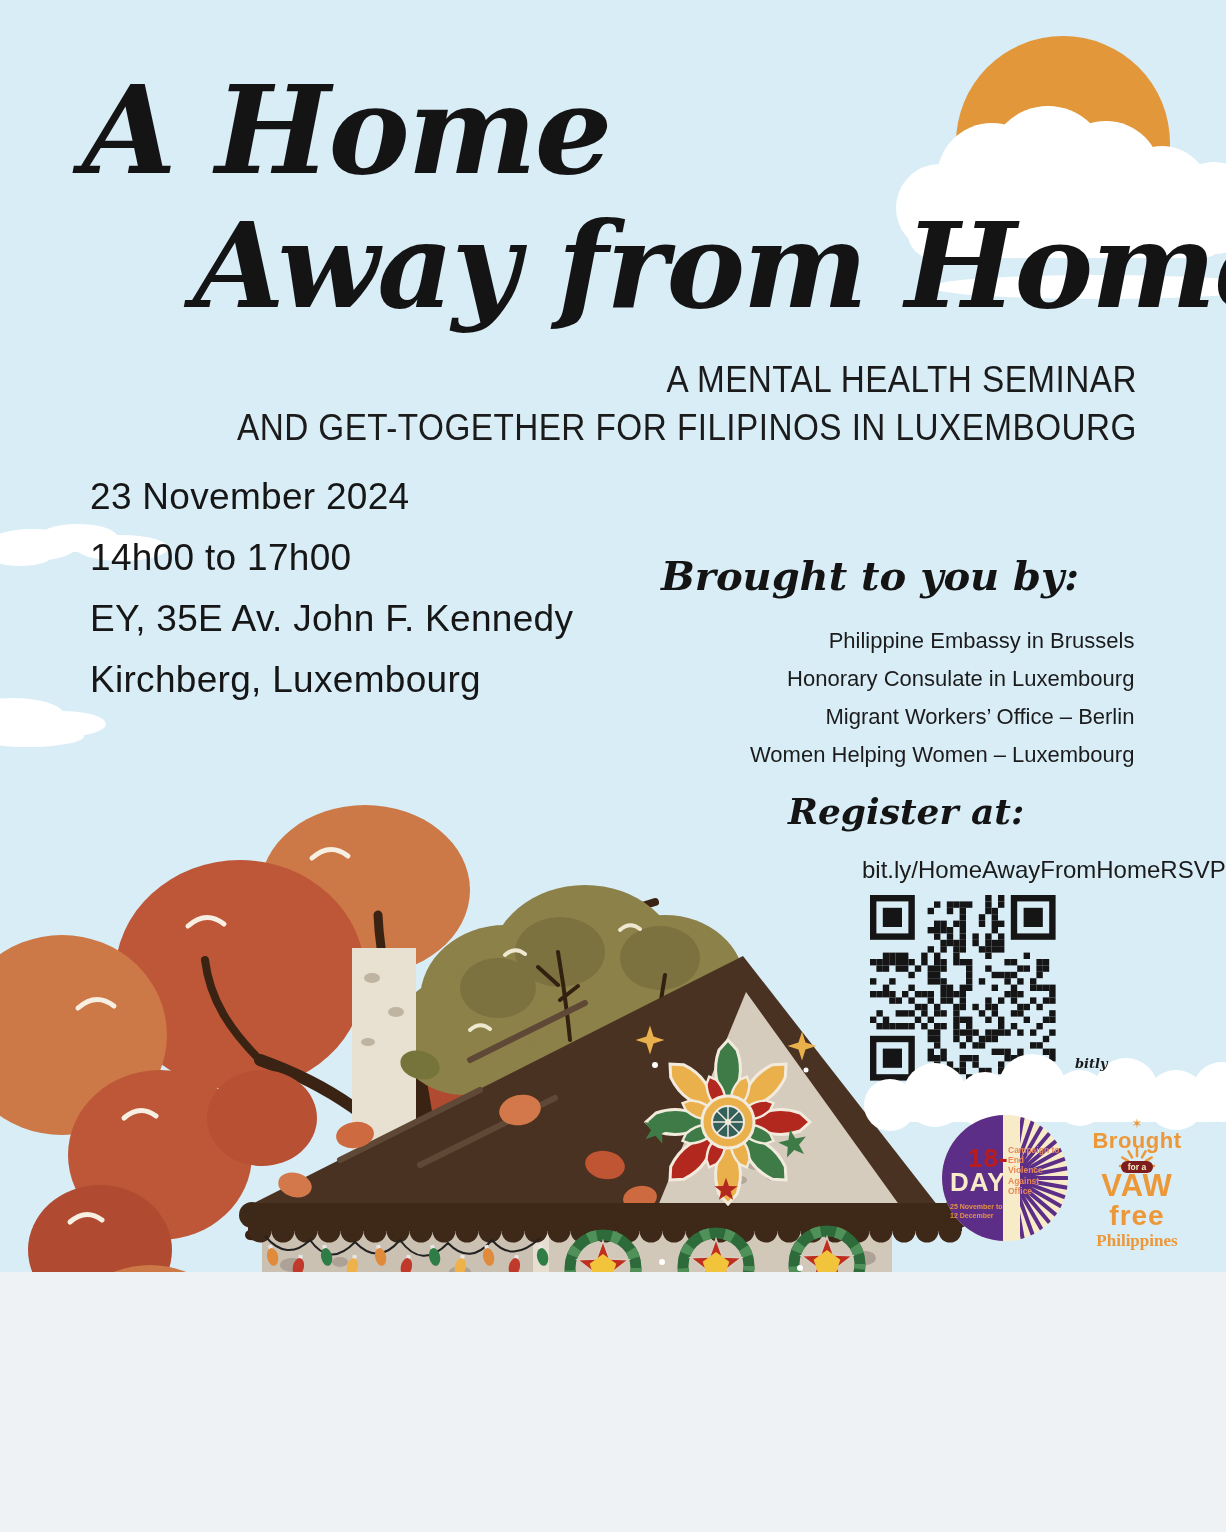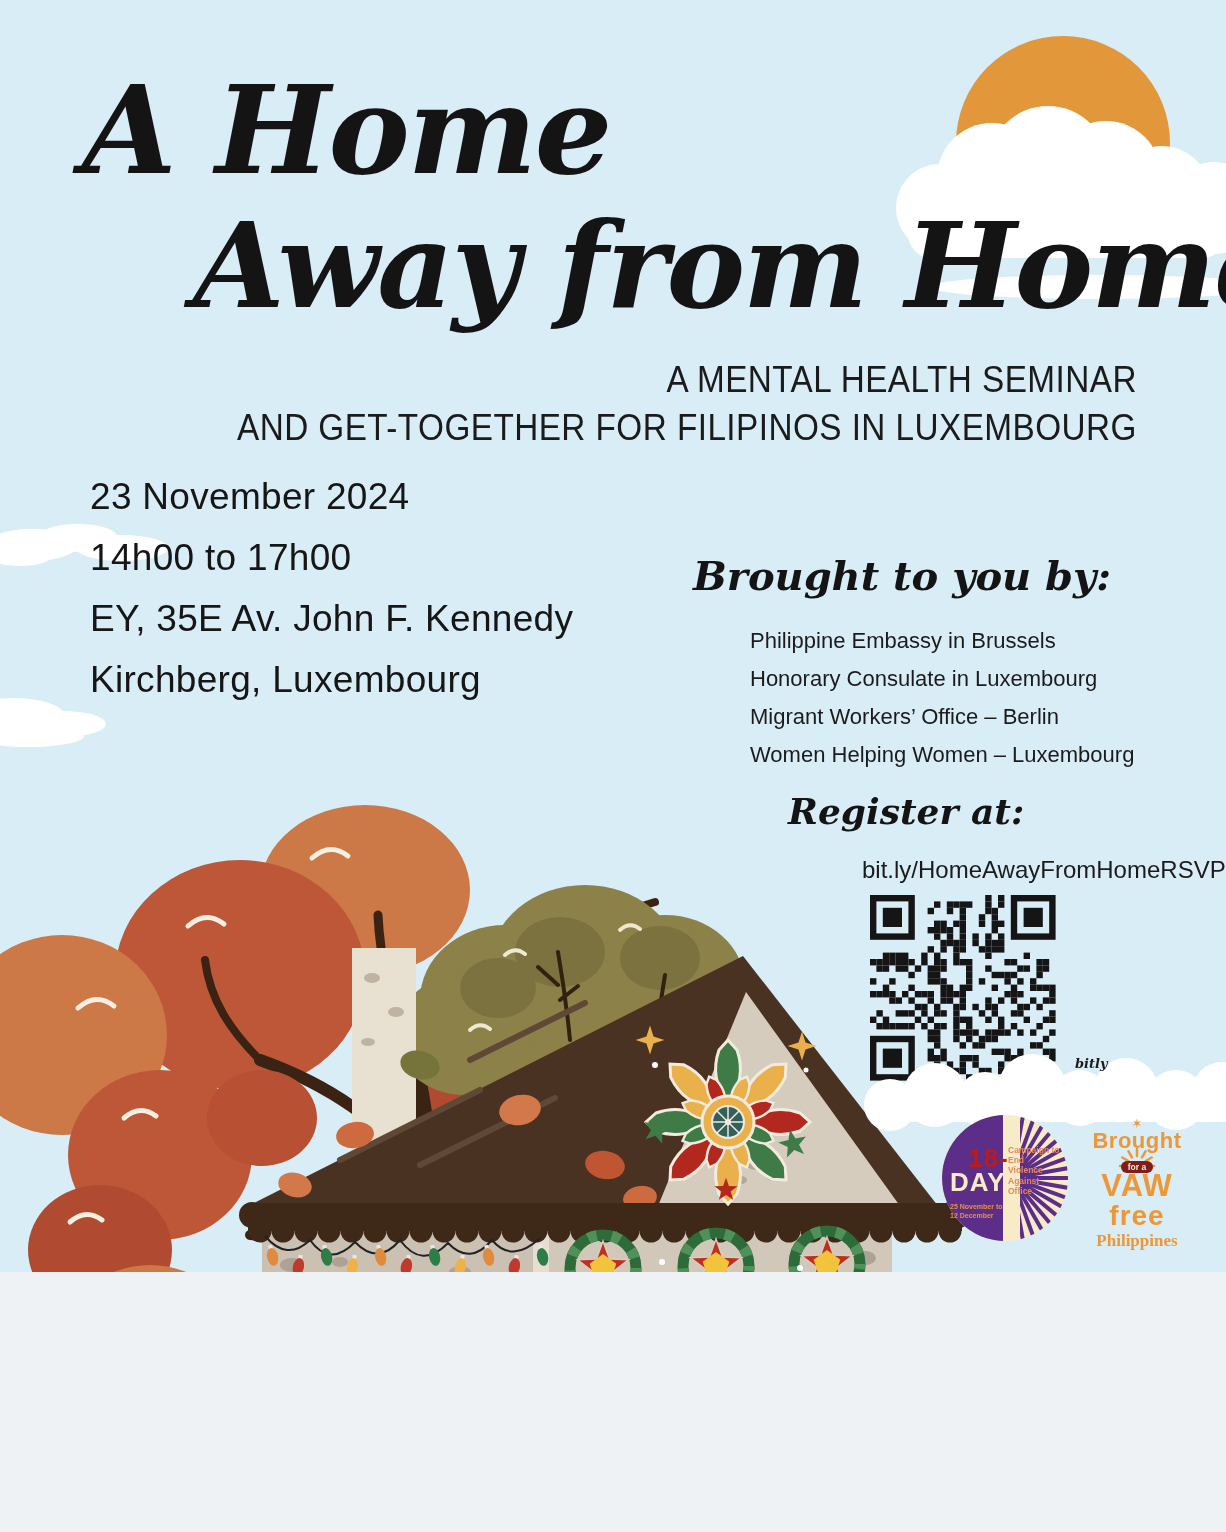--- a/index.html
+++ b/index.html
@@ -6,22 +6,22 @@
   .poster{position:relative;width:1226px;height:1272px;overflow:hidden;background:#D9EDF7;
           font-family:"Liberation Sans",sans-serif;color:#171717;}
   .poster svg.scene{position:absolute;left:0;top:0;}
   .ov{position:absolute;white-space:nowrap;}
   .script{font-family:"DejaVu Serif",serif;font-style:italic;font-weight:700;color:#141414;}
   .title1{left:82px;top:58px;font-size:122px;letter-spacing:-2px;}
   .title2{left:193px;top:196px;font-size:118px;letter-spacing:-2px;}
   .subtitle{right:89px;top:356px;text-align:right;font-size:37px;line-height:48px;
             letter-spacing:.5px;transform:scaleX(.9);transform-origin:100% 0;color:#1b1b1b;}
   .details{left:90px;top:466px;font-size:37px;line-height:61px;color:#161616;letter-spacing:.3px;}
-  .brought-heading{left:693px;top:552px;font-size:40px;text-align:right;}
-  .orgs{left:750px;top:622px;font-size:22px;line-height:38px;color:#1b1b1b;}
+  .brought-heading{left:661px;top:552px;font-size:40px;text-align:right;}
+  .orgs{left:750px;top:622px;font-size:22px;line-height:38px;color:#1b1b1b;text-align:right;}
   .register-heading{left:788px;top:790px;font-size:36px;}
   .bitly-link{left:862px;top:856px;font-size:24px;color:#1b1b1b;}
   .bitly-label{left:1075px;top:1056px;font-size:13px;font-family:"DejaVu Serif",serif;
                font-style:italic;font-weight:700;color:#1b1b1b;}
   
   .logo18{position:absolute;left:942px;top:1115px;width:126px;height:126px;font-family:"Liberation Sans",sans-serif;}
   .logo18 .l18{position:absolute;left:26px;top:28px;font-size:26px;font-weight:700;color:#b91c1c;letter-spacing:1px;}
   .logo18 .lday{position:absolute;left:8px;top:52px;font-size:26px;font-weight:700;color:#F7ECC7;letter-spacing:1px;}
   .logo18 .ldates{position:absolute;left:8px;top:88px;width:58px;font-size:7px;font-weight:700;
                   color:#E8913F;line-height:1.25;white-space:normal;}

